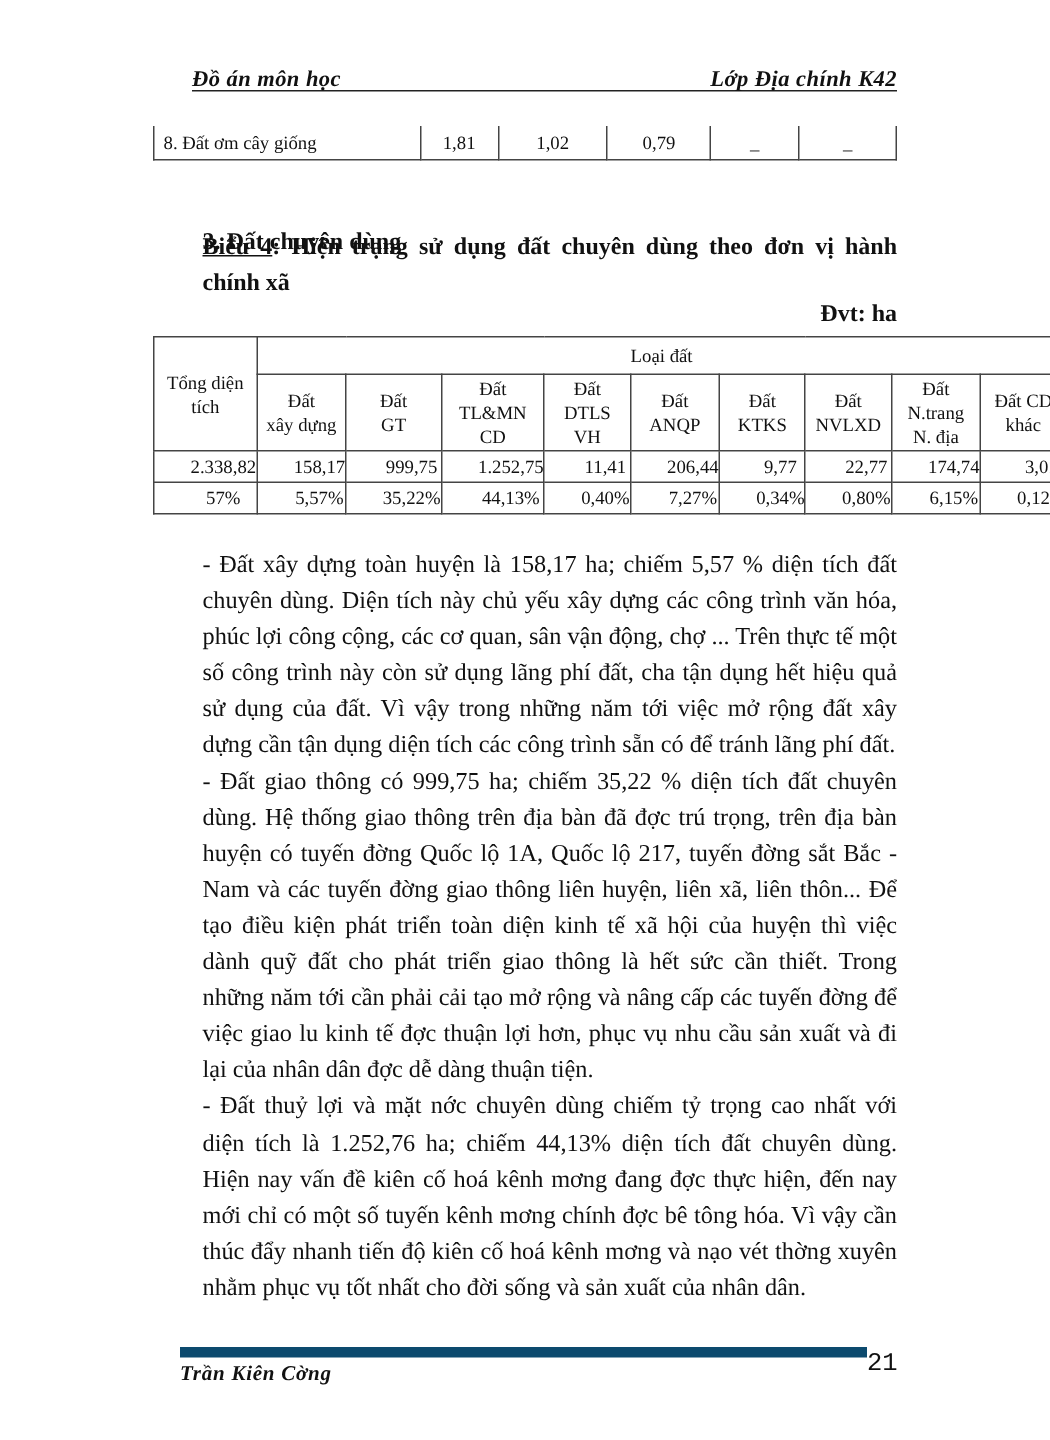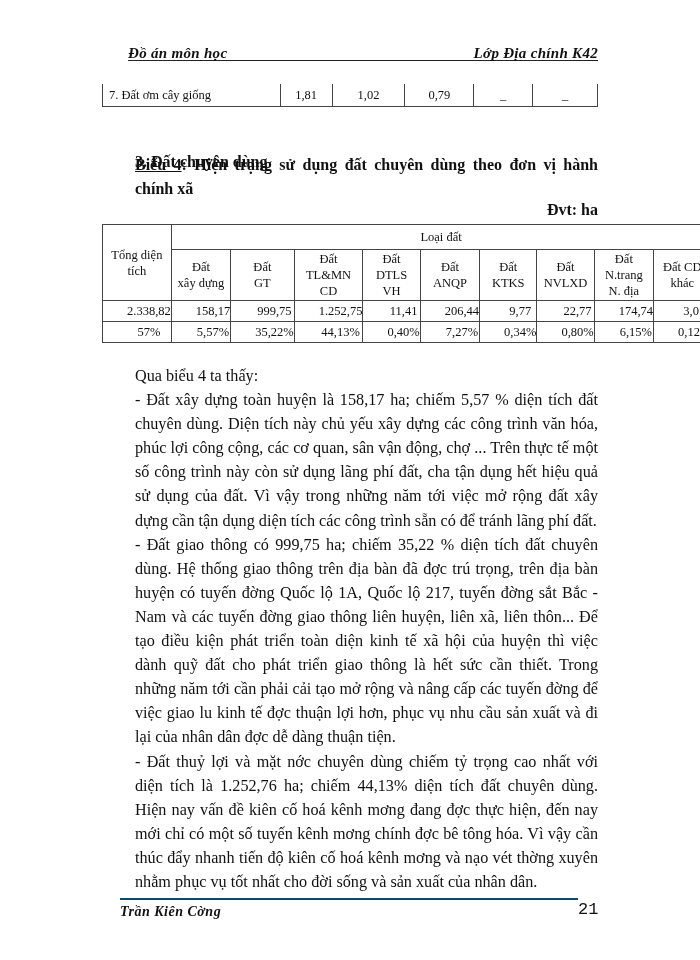--- a/index.html
+++ b/index.html
@@ -31,21 +31,21 @@
   .main-table th, .main-table td { font-size: 12.5px; }
   .main-table .r-loai th { height: 24px; }
   .main-table .r-sub th { height: 50px; line-height: 16px; }
   .main-table .r-data td { height: 20px; padding-left: 24px; }
 
   .body-text { position: absolute; left: 135px; top: 364px; width: 463px; font-size: 16.2px;
                line-height: 24.1px; }
   .body-text p { margin: 0; text-align: justify; }
   .body-text p.last-line { text-align-last: left; }
 
-  .footer { position: absolute; left: 120px; top: 898px; width: 458px; border-top: 2px solid #0c4a6e; text-decoration: underline; }
+  .footer { position: absolute; left: 120px; top: 898px; width: 458px; border-top: 7px solid #0c4a6e; text-decoration: underline; }
   .footer .author { position: absolute; left: 0; top: 4px; font-style: italic; font-weight: bold;
                     font-size: 14px; letter-spacing: 0.5px; }
   .page-num { position: absolute; left: 578px; top: 900px; font-size: 17px; font-family: Liberation Mono, monospace; }
 </style>
 </head>
 <body>
 
 <div class="header">
   <span class="left">Đồ án môn học</span>
   <span class="right">Lớp Địa chính K42</span>
@@ -55,21 +55,21 @@
   <colgroup>
     <col style="width:178px">
       <col style="width:52px">
       <col style="width:73px">
     <col style="width:69px">
       <col style="width:59px">
       <col style="width:65px">
   </colgroup>
   <tbody>
       <tr>
-    <td class="first">7. Đất   ơm cây giống</td>
+    <td class="first">8. Đất   ơm cây giống</td>
     <td>1,81</td>
     <td>1,02</td>
     <td>0,79</td>
     <td>_</td>
     <td>_</td>
   </tr>
 </tbody>
   </table>
 
 <div class="section-title">3. Đất chuyên dùng</div>
@@ -126,21 +126,20 @@
     <td>7,27%</td>
     <td>0,34%</td>
     <td>0,80%</td>
     <td>6,15%</td>
     <td>0,12%</td>
   </tr>
 </tbody>
   </table>
 
 <div class="body-text">
-  <p>Qua biểu 4 ta thấy:</p>
   <p class="last-line">- Đất xây dựng toàn huyện là 158,17 ha; chiếm 5,57 % diện tích đất chuyên dùng. Diện tích này chủ yếu xây dựng các công trình văn hóa, phúc lợi công cộng, các cơ quan, sân vận động, chợ ... Trên thực tế một số công trình này còn sử dụng lãng phí đất, cha   tận dụng hết hiệu quả sử dụng của đất. Vì vậy trong những năm tới việc mở rộng đất xây dựng cần tận dụng diện tích các công trình sẵn có để tránh lãng phí đất.</p>
   <p class="last-line">- Đất giao thông có 999,75 ha; chiếm 35,22 % diện tích đất chuyên dùng. Hệ thống giao thông trên địa bàn đã đợc   trú trọng, trên địa bàn huyện có tuyến đờng   Quốc lộ 1A, Quốc lộ 217, tuyến đờng   sắt Bắc - Nam và các tuyến đờng   giao thông liên huyện, liên xã, liên thôn... Để tạo điều kiện phát triển toàn diện kinh tế xã hội của huyện thì việc dành quỹ đất cho phát triển giao thông là hết sức cần thiết. Trong những năm tới cần phải cải tạo mở rộng và nâng cấp các tuyến đờng   để việc giao lu   kinh tế đợc   thuận lợi hơn, phục vụ nhu cầu sản xuất và đi lại của nhân dân đợc   dễ dàng thuận tiện.</p>
   <p class="last-line">- Đất thuỷ lợi và mặt nớc   chuyên dùng chiếm tỷ trọng cao nhất với diện tích là 1.252,76 ha; chiếm 44,13% diện tích đất chuyên dùng. Hiện nay vấn đề kiên cố hoá kênh mơng   đang đợc   thực hiện, đến nay mới chỉ có một số tuyến kênh mơng   chính đợc   bê tông hóa. Vì vậy cần thúc đẩy nhanh tiến độ kiên cố hoá kênh mơng   và nạo vét thờng   xuyên nhằm phục vụ tốt nhất cho đời sống và sản xuất của nhân dân.</p>
 </div>
 
 <div class="footer">
   <span class="author">Trần Kiên Cờng</span>
 </div>
 <div class="page-num">21</div>
 

